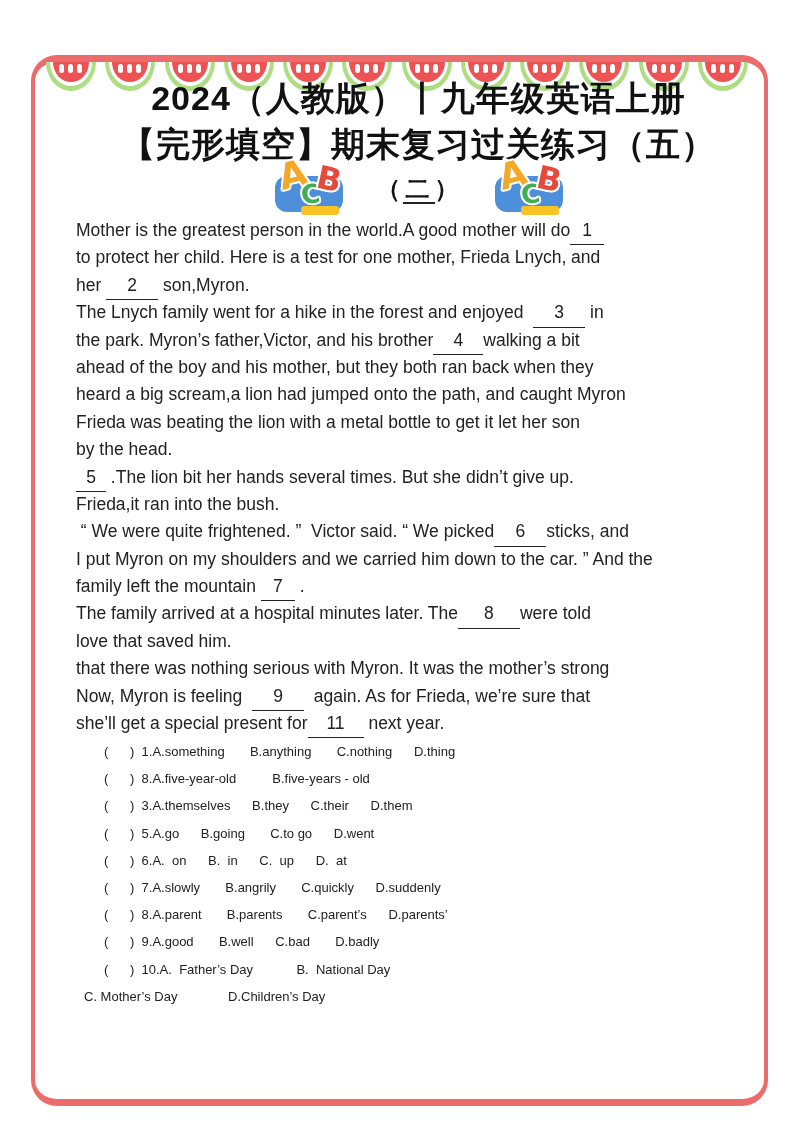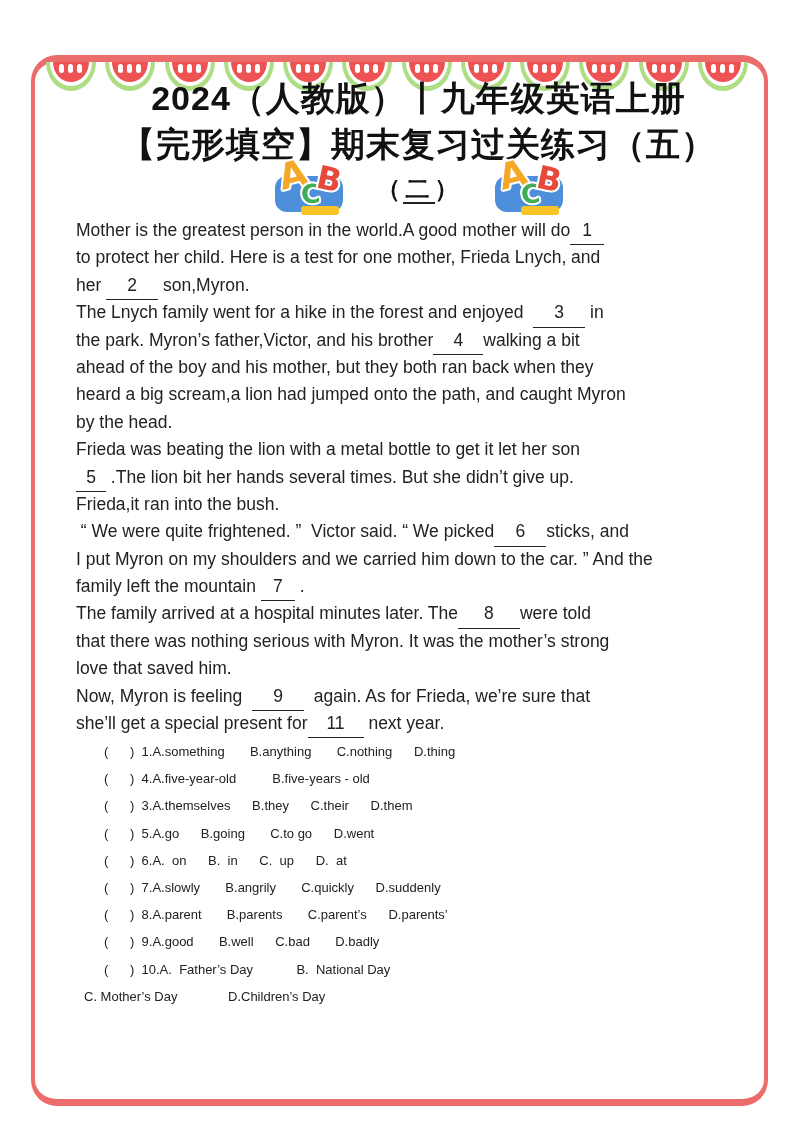--- a/index.html
+++ b/index.html
@@ -181,37 +181,37 @@
   </div>
 
   <div class="passage">
       <div class="passage-line"><span>Mother is the greatest person in the world.A good mother will do</span><span class="blank" style="width: 34px;">1</span></div>
       <div class="passage-line"><span>to protect her child. Here is a test for one mother, Frieda Lnych, and</span></div>
       <div class="passage-line"><span>her </span><span class="blank" style="width: 52px;">2</span><span> son,Myron.</span></div>
       <div class="passage-line"><span>The Lnych family went for a hike in the forest and enjoyed  </span><span class="blank" style="width: 52px;">3</span><span> in</span></div>
       <div class="passage-line"><span>the park. Myron’s father,Victor, and his brother</span><span class="blank" style="width: 50px;">4</span><span>walking a bit</span></div>
       <div class="passage-line"><span>ahead of the boy and his mother, but they both ran back when they</span></div>
       <div class="passage-line"><span>heard a big scream,a lion had jumped onto the path, and caught Myron</span></div>
+      <div class="passage-line"><span>Frieda was beating the lion with a metal bottle to get it let her son</span></div>
       <div class="passage-line"><span>by the head.</span></div>
-      <div class="passage-line"><span>Frieda was beating the lion with a metal bottle to get it let her son</span></div>
       <div class="passage-line"><span class="blank" style="width: 30px;">5</span><span> .The lion bit her hands several times. But she didn’t give up.</span></div>
       <div class="passage-line"><span>Frieda,it ran into the bush.</span></div>
       <div class="passage-line"><span> “ We were quite frightened. ”  Victor said. “ We picked</span><span class="blank" style="width: 52px;">6</span><span>sticks, and</span></div>
       <div class="passage-line"><span>I put Myron on my shoulders and we carried him down to the car. ” And the</span></div>
       <div class="passage-line"><span>family left the mountain </span><span class="blank" style="width: 34px;">7</span><span> .</span></div>
       <div class="passage-line"><span>The family arrived at a hospital minutes later. The</span><span class="blank" style="width: 62px;">8</span><span>were told</span></div>
+      <div class="passage-line"><span>love that saved him.</span></div>
       <div class="passage-line"><span>that there was nothing serious with Myron. It was the mother’s strong</span></div>
-      <div class="passage-line"><span>love that saved him.</span></div>
       <div class="passage-line"><span>Now, Myron is feeling  </span><span class="blank" style="width: 52px;">9</span><span>  again. As for Frieda, we’re sure that</span></div>
       <div class="passage-line"><span>she’ll get a special present for</span><span class="blank" style="width: 56px;">11</span><span> next year.</span></div>
     </div>
 
   <div class="questions">
       <div class="q-line indent">(      )  1.A.something       B.anything       C.nothing      D.thing</div>
-      <div class="q-line indent">(      )  4.A.five-year-old          B.five-years - old</div>
+      <div class="q-line indent">(      )  8.A.five-year-old          B.five-years - old</div>
       <div class="q-line indent">(      )  3.A.themselves      B.they      C.their      D.them</div>
       <div class="q-line indent">(      )  5.A.go      B.going       C.to go      D.went</div>
       <div class="q-line indent">(      )  6.A.  on      B.  in      C.  up      D.  at</div>
       <div class="q-line indent">(      )  7.A.slowly       B.angrily       C.quickly      D.suddenly</div>
       <div class="q-line indent">(      )  8.A.parent       B.parents       C.parent’s      D.parents’</div>
       <div class="q-line indent">(      )  9.A.good       B.well      C.bad       D.badly</div>
       <div class="q-line indent">(      )  10.A.  Father’s Day            B.  National Day</div>
       <div class="q-line">C. Mother’s Day              D.Children’s Day</div>
     </div>
 </div>

